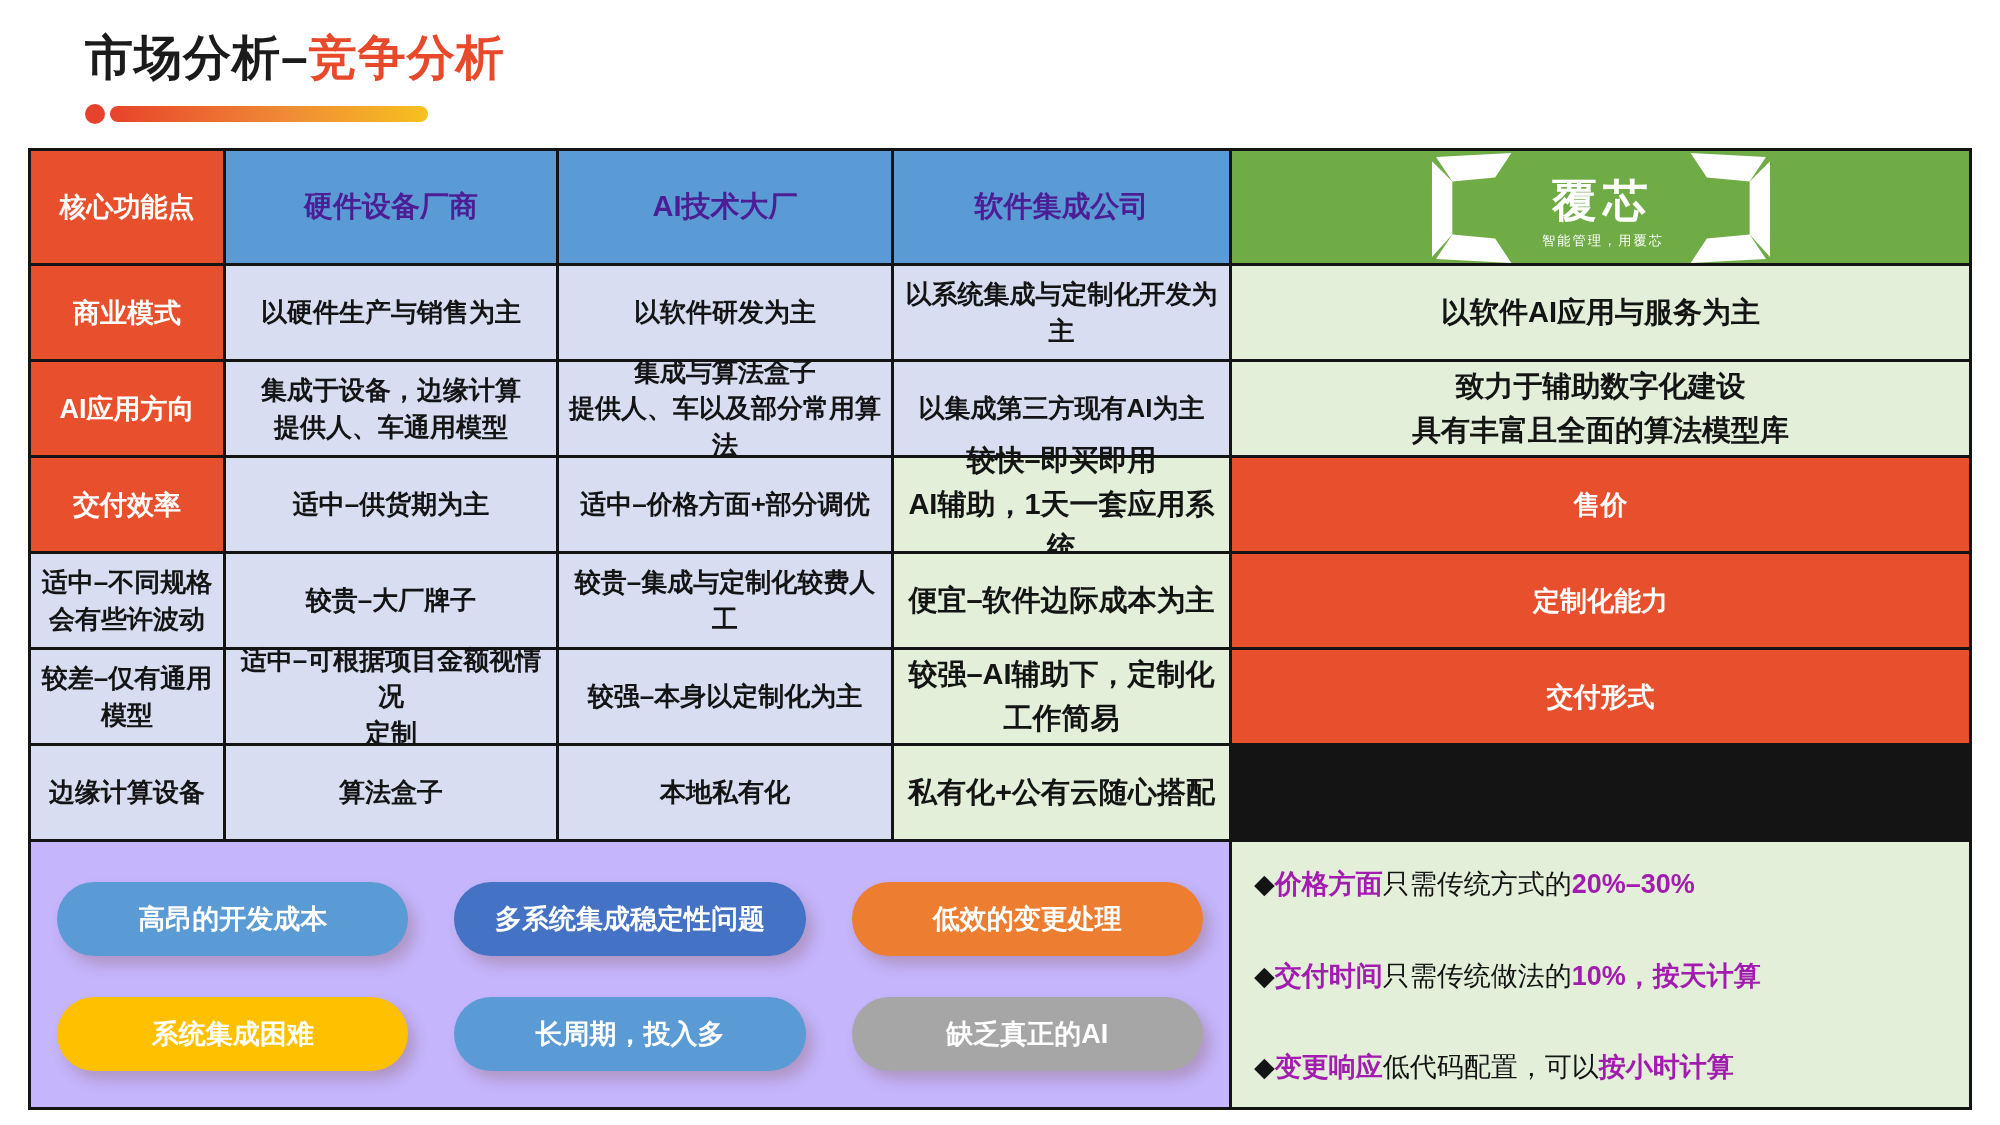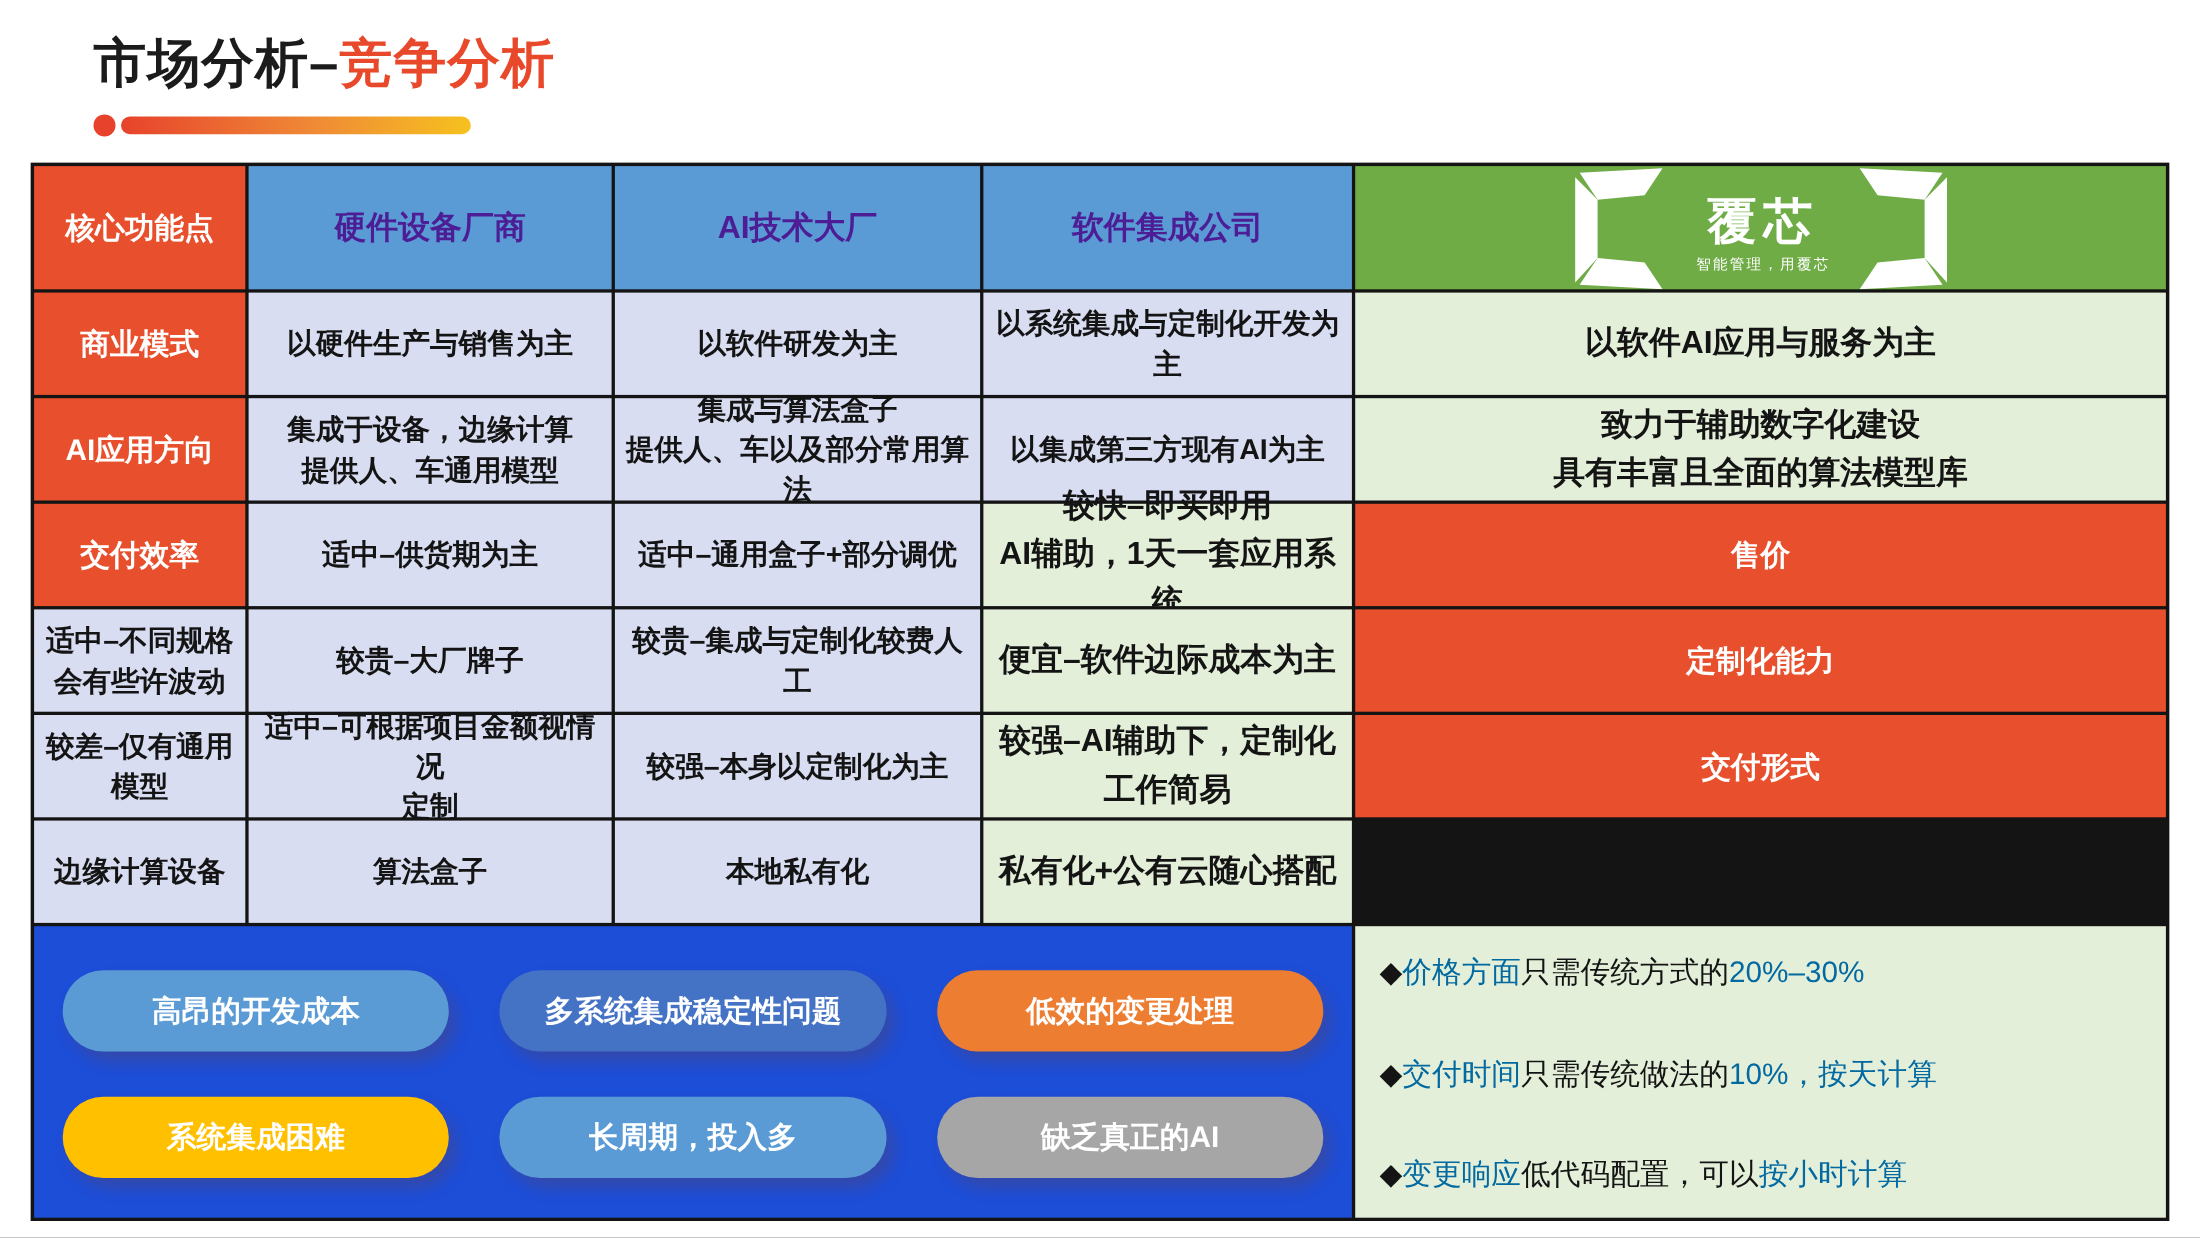--- a/index.html
+++ b/index.html
@@ -27,33 +27,33 @@
           white-space:pre-line; }
   .label-cell { background:#E8502D; color:#ffffff; font-size:27px; font-weight:800; }
   .comp-head  { background:#5B9BD5; color:#4c1d95; font-size:29px; font-weight:800; }
   .body-cell  { background:#D8DDF1; color:#141414; font-size:26px; font-weight:700;
                 line-height:1.4; padding:0 5px; }
   .brand-head { background:#6FAC46; }
   .brand-cell { background:#E3EFD9; color:#141414; font-size:29px; font-weight:800;
                 line-height:1.5; }
 
   
-  .foot-left { grid-column:1/5; background:#1d4ed8; display:grid;
+  .foot-left { grid-column:1/5; background:#c4b5fd; display:grid;
                grid-template-columns:repeat(3,1fr); column-gap:46px; row-gap:40px;
                padding:40px 26px 36px 26px; align-items:center; }
   .pill { height:74px; border-radius:37px; display:flex; align-items:center; justify-content:center;
           color:#ffffff; font-size:27px; font-weight:800;
           box-shadow:7px 9px 14px rgba(120,60,40,0.25); }
 
   
   .foot-right { grid-column:5; background:#E3EFD9; display:flex; flex-direction:column;
                 justify-content:space-between; padding:26px 6px 22px 22px; }
   .benefit { font-size:27px; line-height:1.25; letter-spacing:0; }
   .benefit .seg-blk { color:#141414; font-weight:500; }
-  .benefit .seg-red { color:#0369a1; font-weight:400; }
+  .benefit .seg-red { color:#a21caf; font-weight:700; }
 
   
   .logo { width:372px; height:112px; }
 </style>
 </head>
 <body>
 
 <div class="page">
 
   <div class="title-wrap">
@@ -97,21 +97,21 @@
     <div class="cell body-cell">集成于设备，边缘计算
 提供人、车通用模型</div>
     <div class="cell body-cell">集成与算法盒子
 提供人、车以及部分常用算法</div>
     <div class="cell body-cell">以集成第三方现有AI为主</div>
     <div class="cell brand-cell">致力于辅助数字化建设
 具有丰富且全面的算法模型库</div>
 
     <div class="cell label-cell">交付效率</div>
     <div class="cell body-cell">适中–供货期为主</div>
-    <div class="cell body-cell">适中–通用盒子+部分调优</div>
+    <div class="cell body-cell">适中–价格方面+部分调优</div>
     <div class="cell brand-cell">较快–即买即用
 AI辅助，1天一套应用系统</div>
 
     <div class="cell label-cell">售价</div>
     <div class="cell body-cell">适中–不同规格会有些许波动</div>
     <div class="cell body-cell">较贵–大厂牌子</div>
     <div class="cell body-cell">较贵–集成与定制化较费人工</div>
     <div class="cell brand-cell">便宜–软件边际成本为主</div>
 
     <div class="cell label-cell">定制化能力</div>

